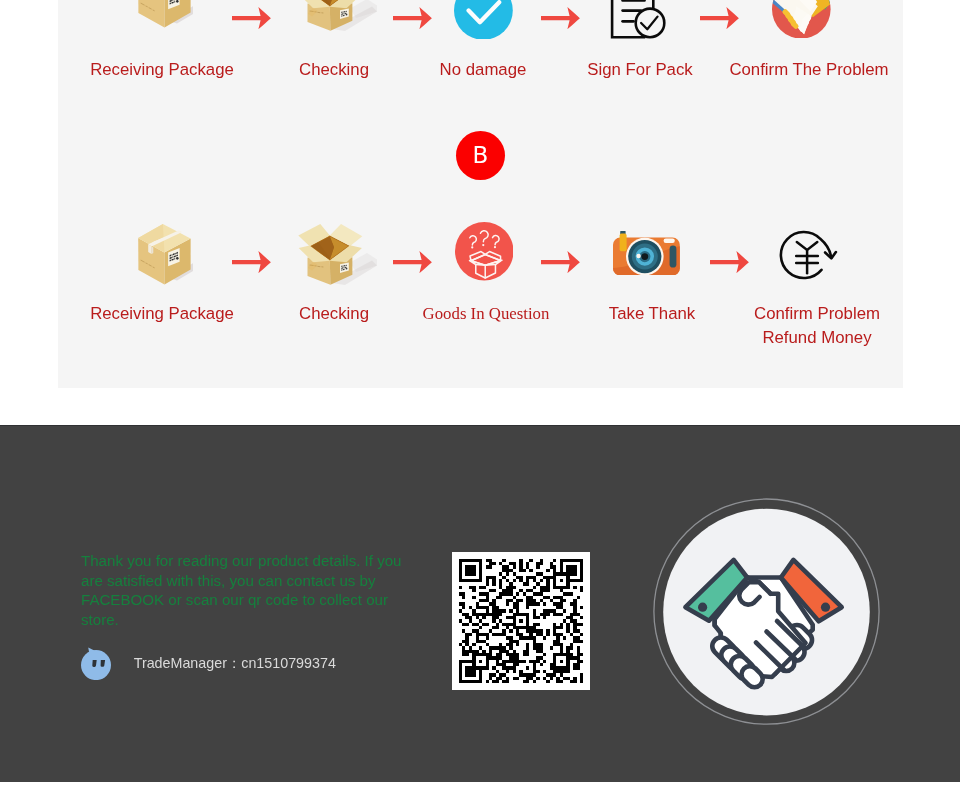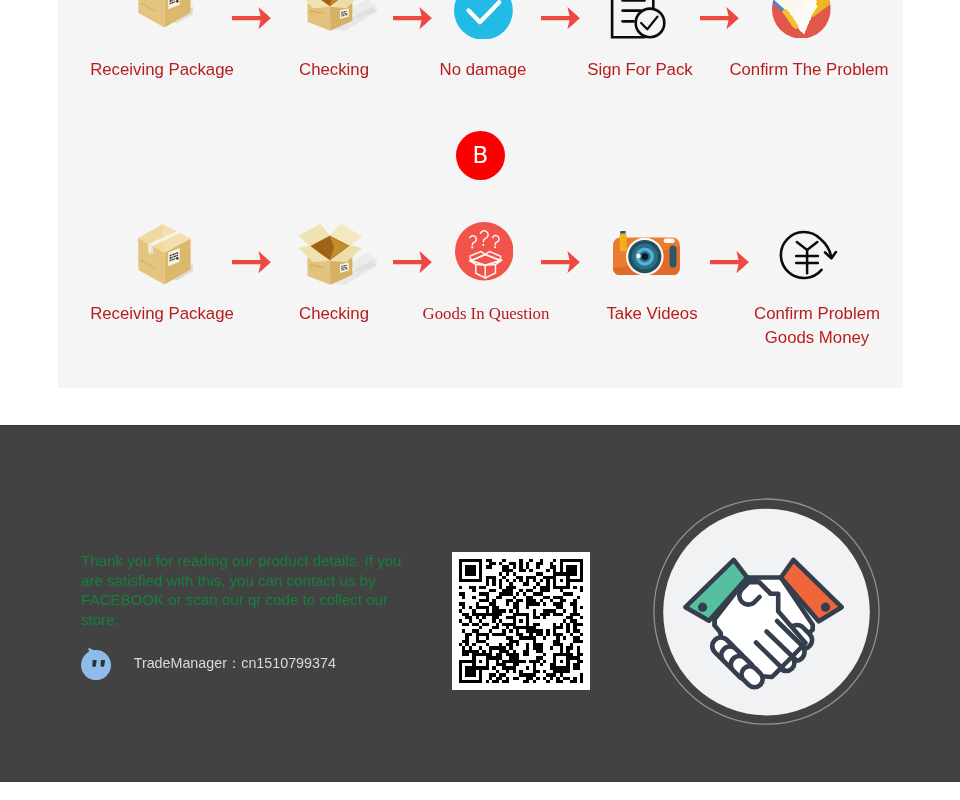--- a/index.html
+++ b/index.html
@@ -363,25 +363,25 @@
   <div class="step" style="left:62px;top:301.5px;width:200px;">
     <div class="lbl">Receiving Package</div>
     </div>
   <div class="step" style="left:234px;top:301.5px;width:200px;">
     <div class="lbl">Checking</div>
     </div>
   <div class="step" style="left:386px;top:301.5px;width:200px;font-family:Liberation Serif, serif;">
     <div class="lbl">Goods In Question</div>
     </div>
   <div class="step" style="left:552px;top:301.5px;width:200px;">
-    <div class="lbl">Take Videos</div>
+    <div class="lbl">Take Thank</div>
     </div>
   <div class="step" style="left:717px;top:301.5px;width:200px;">
     <div class="lbl">Confirm Problem</div>
-    <div class="lbl">Goods Money</div>
+    <div class="lbl">Refund Money</div>
     </div>
 
   <div class="dark">
     <div class="topline"></div>
   </div>
 
   <div class="qr">
     <svg id="qrsvg" width="138" height="138" viewBox="0 0 41 41" shape-rendering="crispEdges">
         <rect width="41" height="41" fill="#ffffff"></rect>
         <rect x="2" y="2" width="1" height="1" fill="#000000"></rect>

